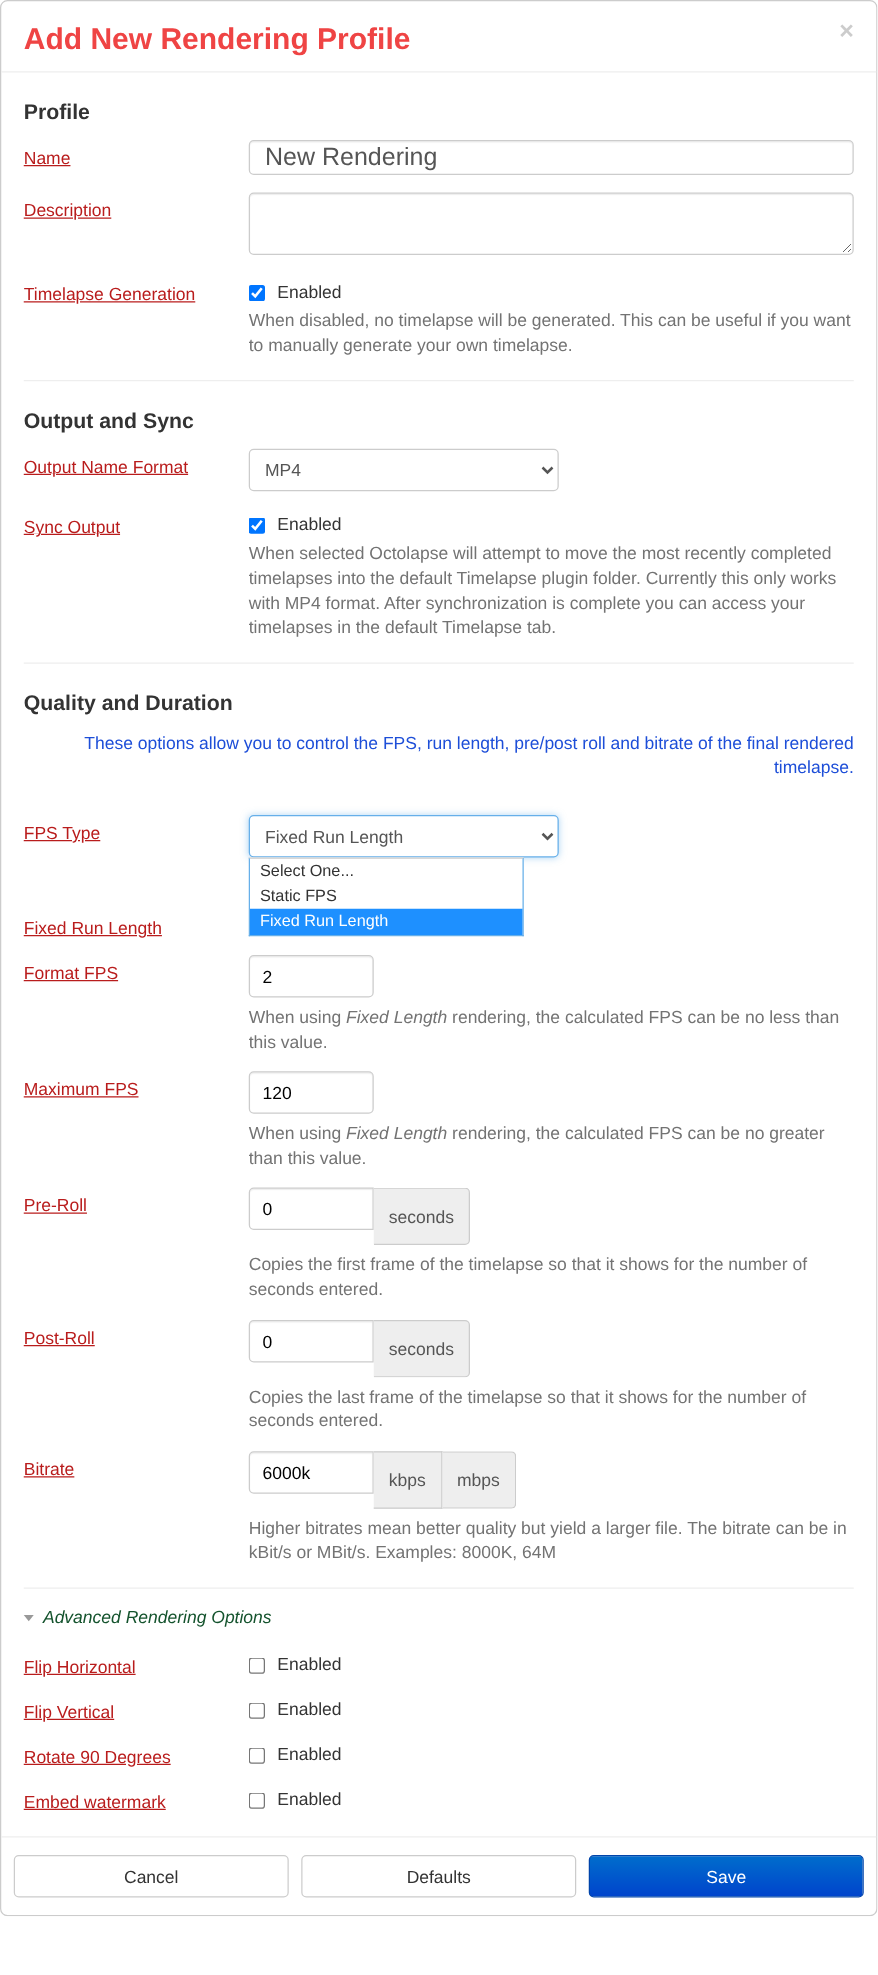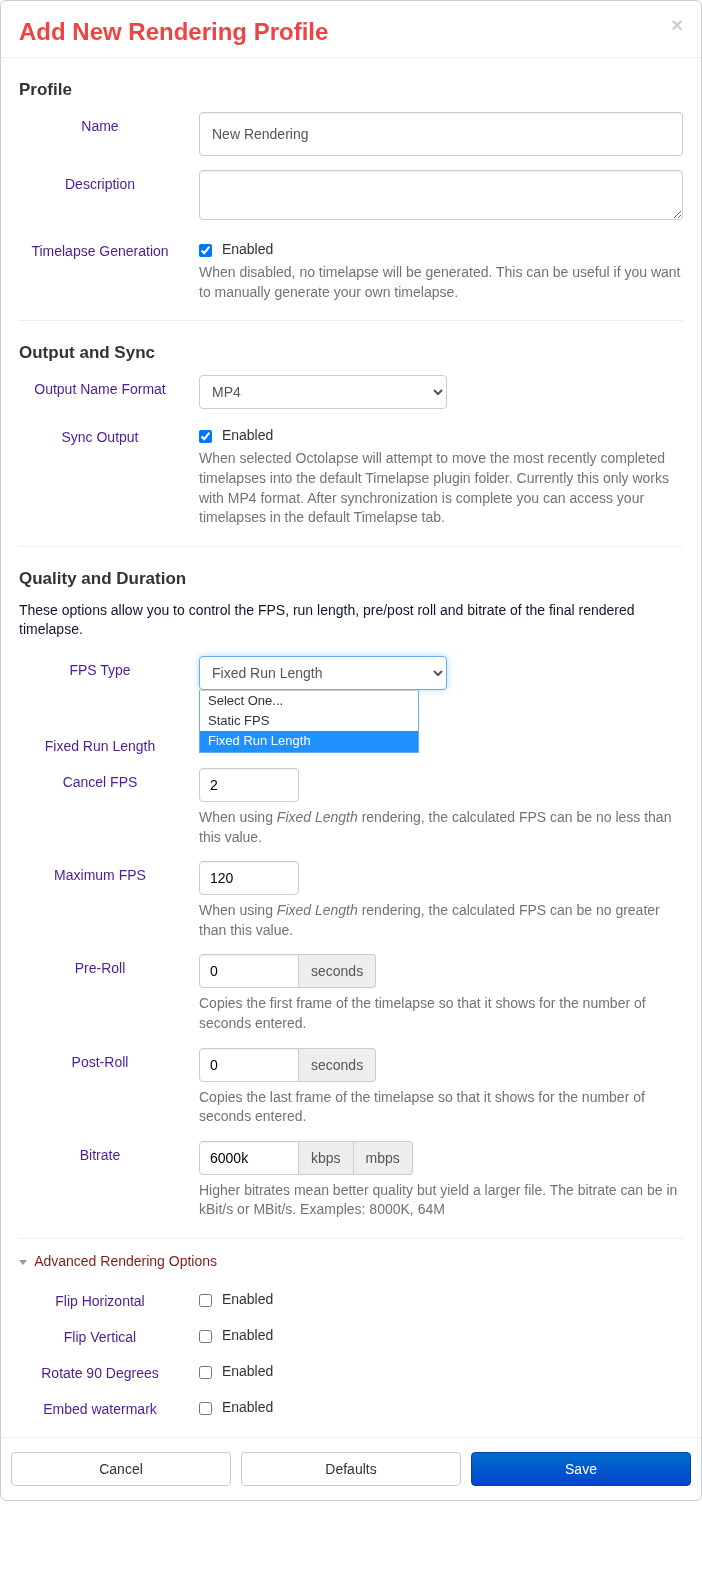--- a/index.html
+++ b/index.html
@@ -4,41 +4,41 @@
 <style>
 * { box-sizing: border-box; margin: 0; padding: 0; }
 body { font-family: "Helvetica Neue", Helvetica, Arial, sans-serif; font-size: 14px; color: #333; background: #fff; width: 702px; }
 .modal { border: 1px solid #ccc; border-radius: 6px; background: #fff; padding: 0; position: relative; }
 .modal-header { padding: 15px 18px 10px 18px; border-bottom: 1px solid #eee; position: relative; }
 .modal-header h3 { font-size: 24px; font-weight: bold; color: #ef4444; line-height: 1.3; }
 .close { position: absolute; right: 18px; top: 14px; font-size: 20px; color: #ccc; cursor: pointer; font-weight: bold; line-height: 1; }
 .modal-body { padding: 0 18px; }
 .section { padding-top: 22px; }
 .section h4 { font-size: 17px; font-weight: bold; margin-bottom: 12px; }
-.section-desc { color: #0f172a; margin-bottom: 16px; line-height: 1.4; }
+.section-desc { color: #1d4ed8; margin-bottom: 28px; line-height: 1.4; text-align: right; }
 .form-group { display: flex; align-items: flex-start; margin-bottom: 14px; }
-.form-label { width: 180px; text-align: center; padding-right: 18px; padding-top: 6px; color: #4c1d95; flex-shrink: 0; }
+.form-label { width: 180px; text-align: left; padding-right: 18px; padding-top: 6px; color: #b91c1c; flex-shrink: 0; text-decoration: underline; }
 .form-control-wrap { flex: 1; position: relative; }
-input[type="text"].form-control { width: 100%; height: 44px; padding: 6px 12px; border: 1px solid #ccc; border-radius: 4px; font-size: 14px; color: #555; background: #fff; box-shadow: inset 0 1px 1px rgba(0,0,0,.075); }
+input[type="text"].form-control { width: 100%; height: 28px; padding: 6px 12px; border: 1px solid #ccc; border-radius: 4px; font-size: 20px; color: #555; background: #fff; box-shadow: inset 0 1px 1px rgba(0,0,0,.075); }
 textarea.form-control { width: 100%; padding: 6px 12px; border: 1px solid #ccc; border-radius: 4px; font-size: 14px; color: #555; resize: both; min-height: 50px; box-shadow: inset 0 1px 1px rgba(0,0,0,.075); }
 select.form-control { height: 34px; padding: 6px 8px; border: 1px solid #ccc; border-radius: 4px; font-size: 14px; color: #555; background: #fff; }
 select.form-control.w220 { width: 248px; }
 select.form-control.focused { border-color: #66afe9; outline: none; box-shadow: 0 0 6px rgba(102,175,233,.5); }
 .checkbox-line { padding-top: 4px; }
 .checkbox-line label { font-weight: normal; cursor: pointer; }
 .checkbox-line input[type="checkbox"] { margin-right: 6px; vertical-align: middle; }
 .help-block { color: #737373; margin-top: 6px; line-height: 1.4; font-size: 14px; }
 .help-block em { font-style: italic; }
 .input-group { display: flex; }
 .input-group input[type="text"] { width: 100px; border: 1px solid #ccc; border-radius: 4px 0 0 4px; padding: 6px 10px; height: 34px; font-size: 14px; box-shadow: inset 0 1px 1px rgba(0,0,0,.075); }
-.input-group .addon { background: #eee; border: 1px solid #ccc; border-left: none; padding: 6px 12px; color: #555; height: 34px; display: flex; align-items: center; font-size: 14px; }
+.input-group .addon { background: #eee; border: 1px solid #ccc; border-left: none; padding: 6px 12px; color: #555; height: 46px; display: flex; align-items: center; font-size: 14px; }
 .input-group .addon:last-child { border-radius: 0 4px 4px 0; }
 .input-group .addon.mid { border-radius: 0; }
 hr.sep { border: none; border-top: 1px solid #eee; margin: 18px 0 0 0; }
-.collapse-header { color: #7f1d1d; padding: 14px 0 18px 0; cursor: pointer; font-size: 14px; }
+.collapse-header { color: #14532d; padding: 14px 0 18px 0; cursor: pointer; font-size: 14px; font-style: italic; }
 .collapse-header .caret { display: inline-block; width: 0; height: 0; border-left: 4px solid transparent; border-right: 4px solid transparent; border-top: 5px solid #999; margin-right: 4px; vertical-align: middle; }
 .warning-badge { display: inline-block; background: #d9534f; color: #fff; font-weight: bold; padding: 2px 6px; border-radius: 3px; font-size: 12px; margin-right: 4px; }
 .modal-footer { padding: 14px 10px; border-top: 1px solid #eee; display: flex; gap: 10px; margin-top: 20px; align-items: center; }
 .btn { flex: 1; height: 34px; border-radius: 4px; border: 1px solid #ccc; background: #fff; font-size: 14px; cursor: pointer; color: #333; }
 .btn-primary { background: #0052cc; background: linear-gradient(#006dcc, #0044cc); color: #fff; border: 1px solid #0044aa; font-weight: normal; }
 .dropdown-open { position: absolute; top: 34px; left: 0; width: 220px; background: #fff; border: 1px solid #66afe9; border-top: 1px solid #ccc; z-index: 100; }
 .dropdown-open .opt { padding: 1px 8px; color: #333; cursor: pointer; font-size: 13px; line-height: 1.4; }
 .dropdown-open .opt.selected { background: #1e90ff; color: #fff; }
 .small-input { width: 100px; height: 34px; padding: 6px 10px; border: 1px solid #ccc; border-radius: 4px; font-size: 14px; box-shadow: inset 0 1px 1px rgba(0,0,0,.075); }
 </style>
@@ -132,21 +132,21 @@
           </div>
         </div>
       </div>
 
       <div class="form-group" style="margin-top:42px;">
         <div class="form-label">Fixed Run Length</div>
         <div class="form-control-wrap"></div>
       </div>
 
       <div class="form-group">
-        <div class="form-label">Cancel FPS</div>
+        <div class="form-label">Format FPS</div>
         <div class="form-control-wrap">
           <input type="text" class="small-input" value="2" style="">
           <div class="help-block">
             <span>When using </span><em>Fixed Length</em><span> rendering, the calculated FPS can be no less than this value.</span>
           </div>
         </div>
       </div>
 
       <div class="form-group">
         <div class="form-label">Maximum FPS</div>

